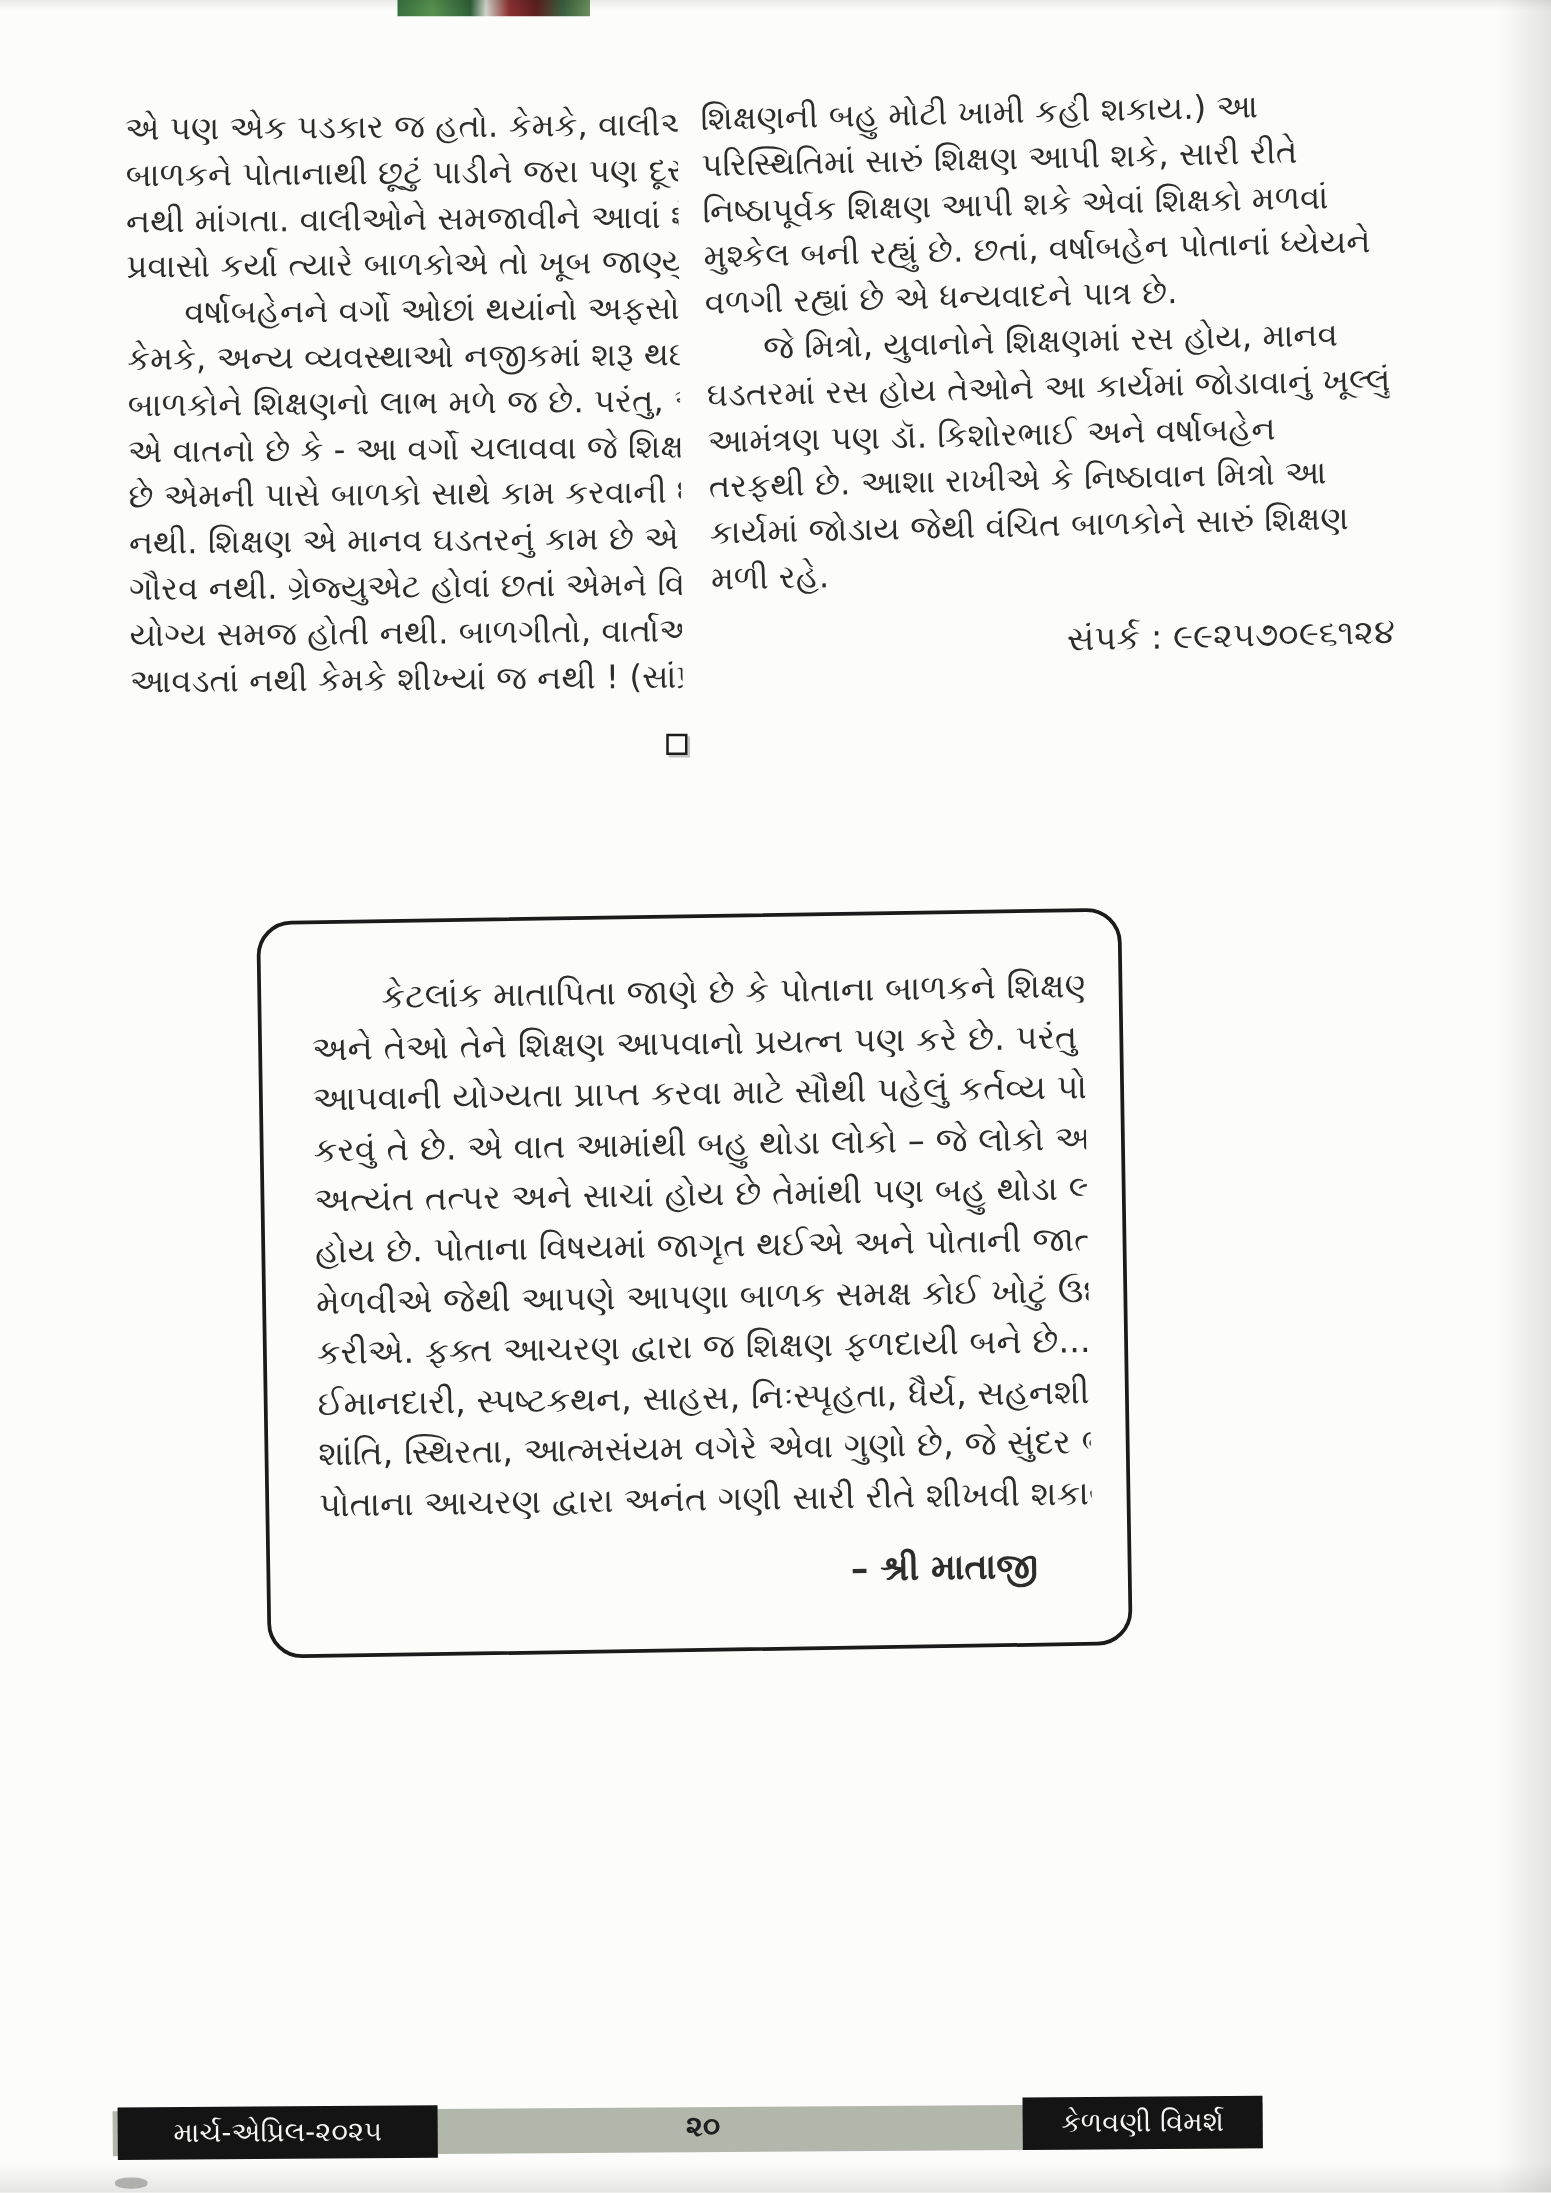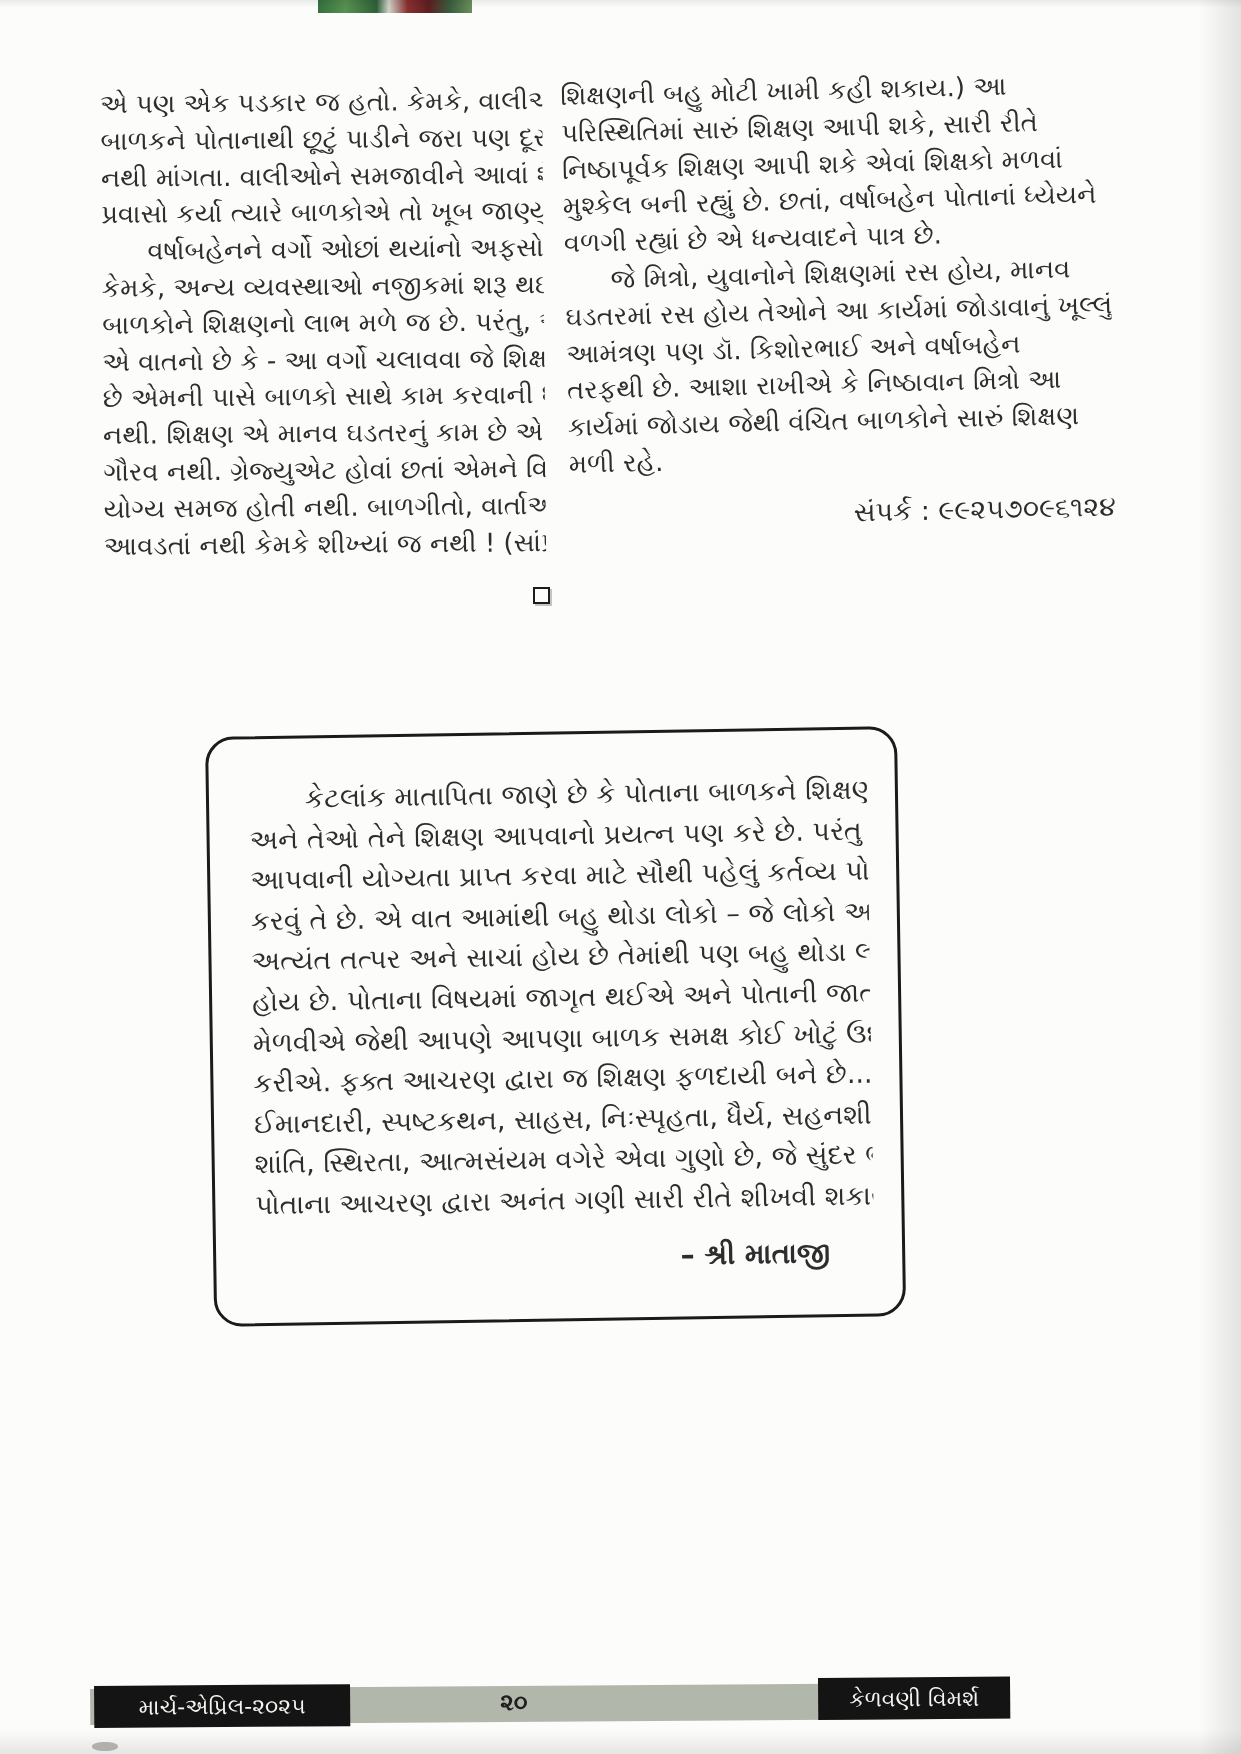--- a/index.html
+++ b/index.html
@@ -55,22 +55,22 @@
     background:#b2b7ac;
   }
   .footer-block{
     position:absolute;background:#141414;color:#f5f5f2;
     display:flex;align-items:center;justify-content:center;
     font-size:22px;white-space:nowrap;
   }
   .footer-left-block{left:6px;top:4px;width:256px;height:42px;}
   .footer-right-block{left:730px;top:1px;width:192px;height:42px;}
   .footer-page{
-    position:absolute;left:412px;top:10px;width:60px;
-    text-align:left;font-size:23px;font-weight:bold;color:#1f1f1f;
+    position:absolute;left:428px;top:10px;width:60px;
+    text-align:right;font-size:23px;font-weight:bold;color:#1f1f1f;
   }
   
   .edge-right{position:absolute;right:0;top:0;width:42px;height:100%;
     background:linear-gradient(90deg,rgba(0,0,0,0),rgba(110,110,105,0.18));}
   .edge-bottom{position:absolute;left:0;bottom:0;width:100%;height:24px;
     background:linear-gradient(0deg,rgba(110,110,105,0.16),rgba(0,0,0,0));}
   .edge-top{position:absolute;left:0;top:0;width:100%;height:8px;
     background:linear-gradient(180deg,rgba(0,0,0,0.07),rgba(0,0,0,0));}
   .speck{position:absolute;left:92px;top:1742px;width:26px;height:9px;
     background:#8f8f8b;border-radius:45%;opacity:.65;}

